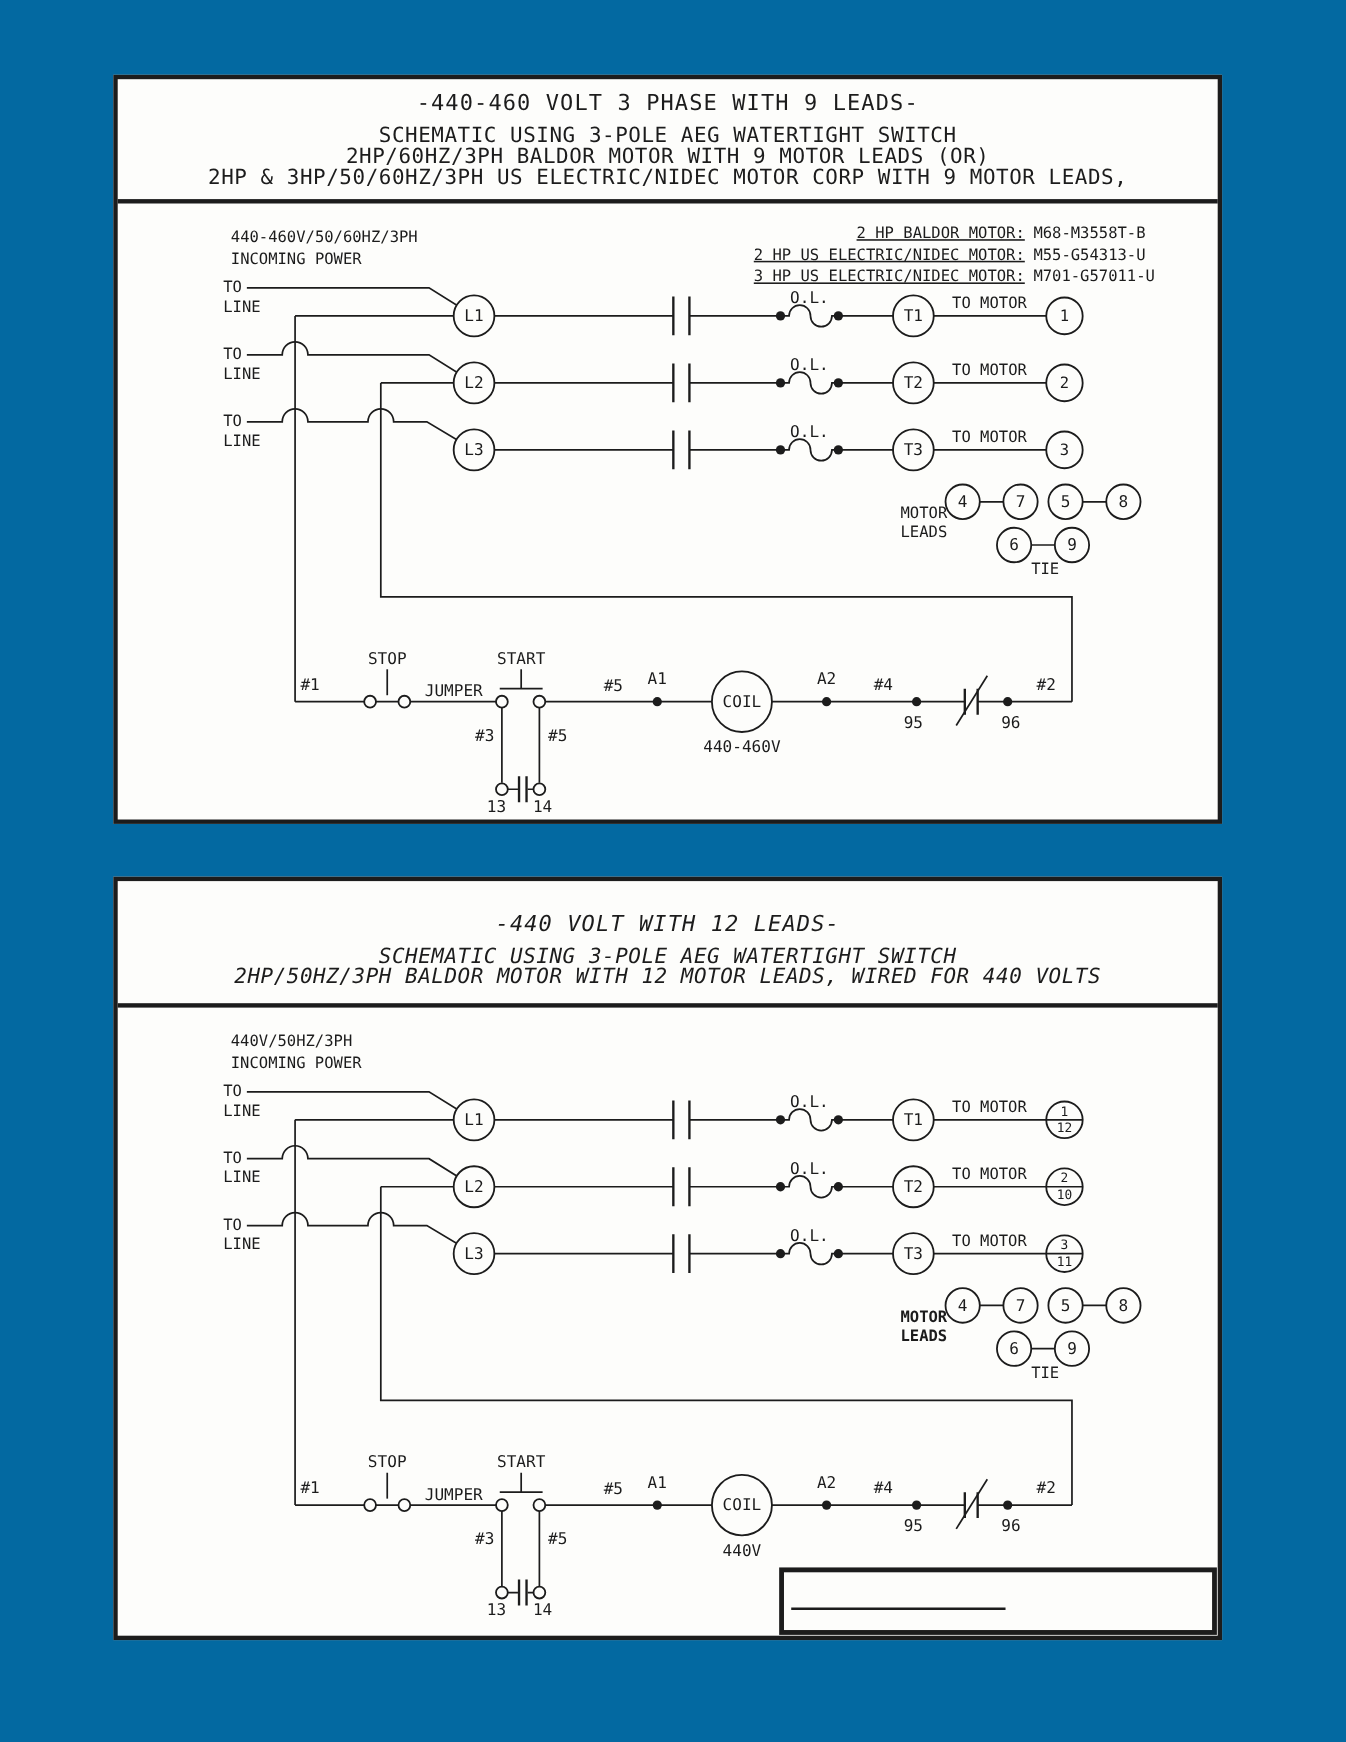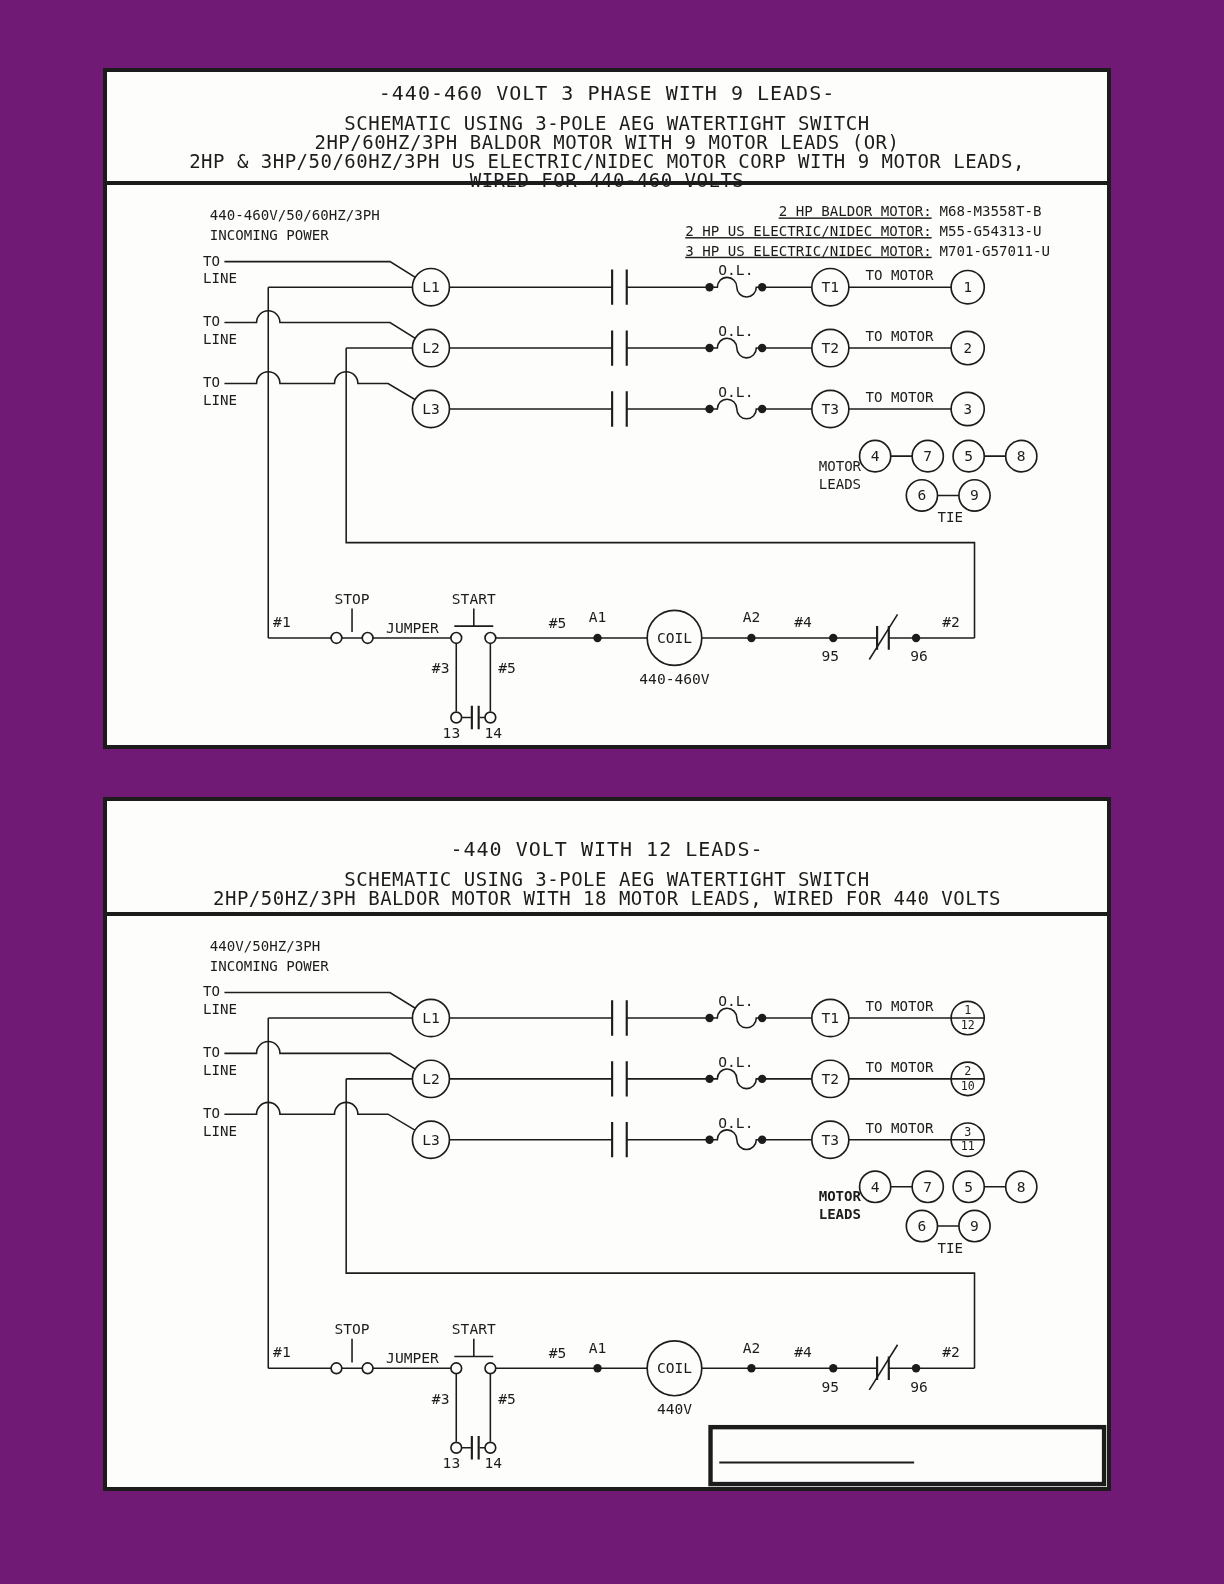--- a/index.html
+++ b/index.html
@@ -1,24 +1,24 @@
 <!DOCTYPE html>
 <html><head>
 <meta charset="utf-8">
 <style>
   html,body{margin:0;padding:0;background:#ffffff;}
-  .sheet{position:relative;width:1224px;height:1584px;background:#701a75;
+  .sheet{position:relative;width:1224px;height:1584px;background:#0369a1;
          font-family:"DejaVu Sans Mono",monospace;color:#1c1c1c;overflow:hidden;}
   .panel{position:absolute;left:103px;width:1008px;box-sizing:border-box;
          border:4px solid #1c1c1c;background:#fdfdfb;display:flex;flex-direction:column;}
   #panel-top{top:68px;height:681px;}
   #panel-bottom{top:797px;height:694px;}
   .panel-header{box-sizing:border-box;border-bottom:4px solid #1c1c1c;text-align:center;flex:0 0 auto;}
   #panel-top .panel-header{height:113px;padding-top:9px;}
-  #panel-bottom .panel-header{height:115px;padding-top:36px;}
+  #panel-bottom .panel-header{height:115px;padding-top:26px;font-style:italic;}
   .panel-title{font-size:20px;letter-spacing:1px;margin-bottom:9px;white-space:nowrap;}
   .panel-sub{font-size:19px;line-height:19px;letter-spacing:.5px;white-space:nowrap;}
   .schem{flex:1 1 auto;position:relative;padding-left:20px;}
   .schem svg{display:block;width:100%;height:100%;}
   
   .w{fill:none;stroke:#1c1c1c;stroke-width:1.6;}
   .wb{fill:none;stroke:#1c1c1c;stroke-width:2.2;}
   .term{fill:#fdfdfb;stroke:#1c1c1c;stroke-width:1.7;}
   .dot{fill:#1c1c1c;stroke:none;}
   text{font-family:"DejaVu Sans Mono",monospace;fill:#1c1c1c;}
@@ -35,21 +35,20 @@
 <body>
 
 <div class="sheet">
 
   <section class="panel" id="panel-top">
     <header class="panel-header">
       <div class="panel-title">-440-460 VOLT 3 PHASE WITH 9 LEADS-</div>
       <div class="panel-sub">SCHEMATIC USING 3-POLE AEG WATERTIGHT SWITCH</div>
       <div class="panel-sub">2HP/60HZ/3PH BALDOR MOTOR WITH 9 MOTOR LEADS (OR)</div>
       <div class="panel-sub">2HP &amp; 3HP/50/60HZ/3PH US ELECTRIC/NIDEC MOTOR CORP WITH 9 MOTOR LEADS,</div>
-      <div class="panel-sub">WIRED FOR 440-460 VOLTS</div>
     </header>
     <div class="schem">
       <svg viewBox="0 0 1006 570" preserveAspectRatio="none">
 
         <g>
           <text x="85" y="36" class="s14">440-460V/50/60HZ/3PH</text>
           <text x="85" y="56" class="s14">INCOMING POWER</text>
         </g>
 
         <g>
@@ -189,21 +188,21 @@
           <text x="846" y="450" class="s15 mid">#2</text>
         </g>
       </svg>
     </div>
   </section>
 
   <section class="panel" id="panel-bottom">
     <header class="panel-header">
       <div class="panel-title">-440 VOLT WITH 12 LEADS-</div>
       <div class="panel-sub">SCHEMATIC USING 3-POLE AEG WATERTIGHT SWITCH</div>
-      <div class="panel-sub">2HP/50HZ/3PH BALDOR MOTOR WITH 18 MOTOR LEADS, WIRED FOR 440 VOLTS</div>
+      <div class="panel-sub">2HP/50HZ/3PH BALDOR MOTOR WITH 12 MOTOR LEADS, WIRED FOR 440 VOLTS</div>
     </header>
     <div class="schem">
       <svg viewBox="0 0 1006 582" preserveAspectRatio="none">
 
         <g>
           <text x="85" y="36" class="s14">440V/50HZ/3PH</text>
           <text x="85" y="56" class="s14">INCOMING POWER</text>
         </g>
 
         <g>

